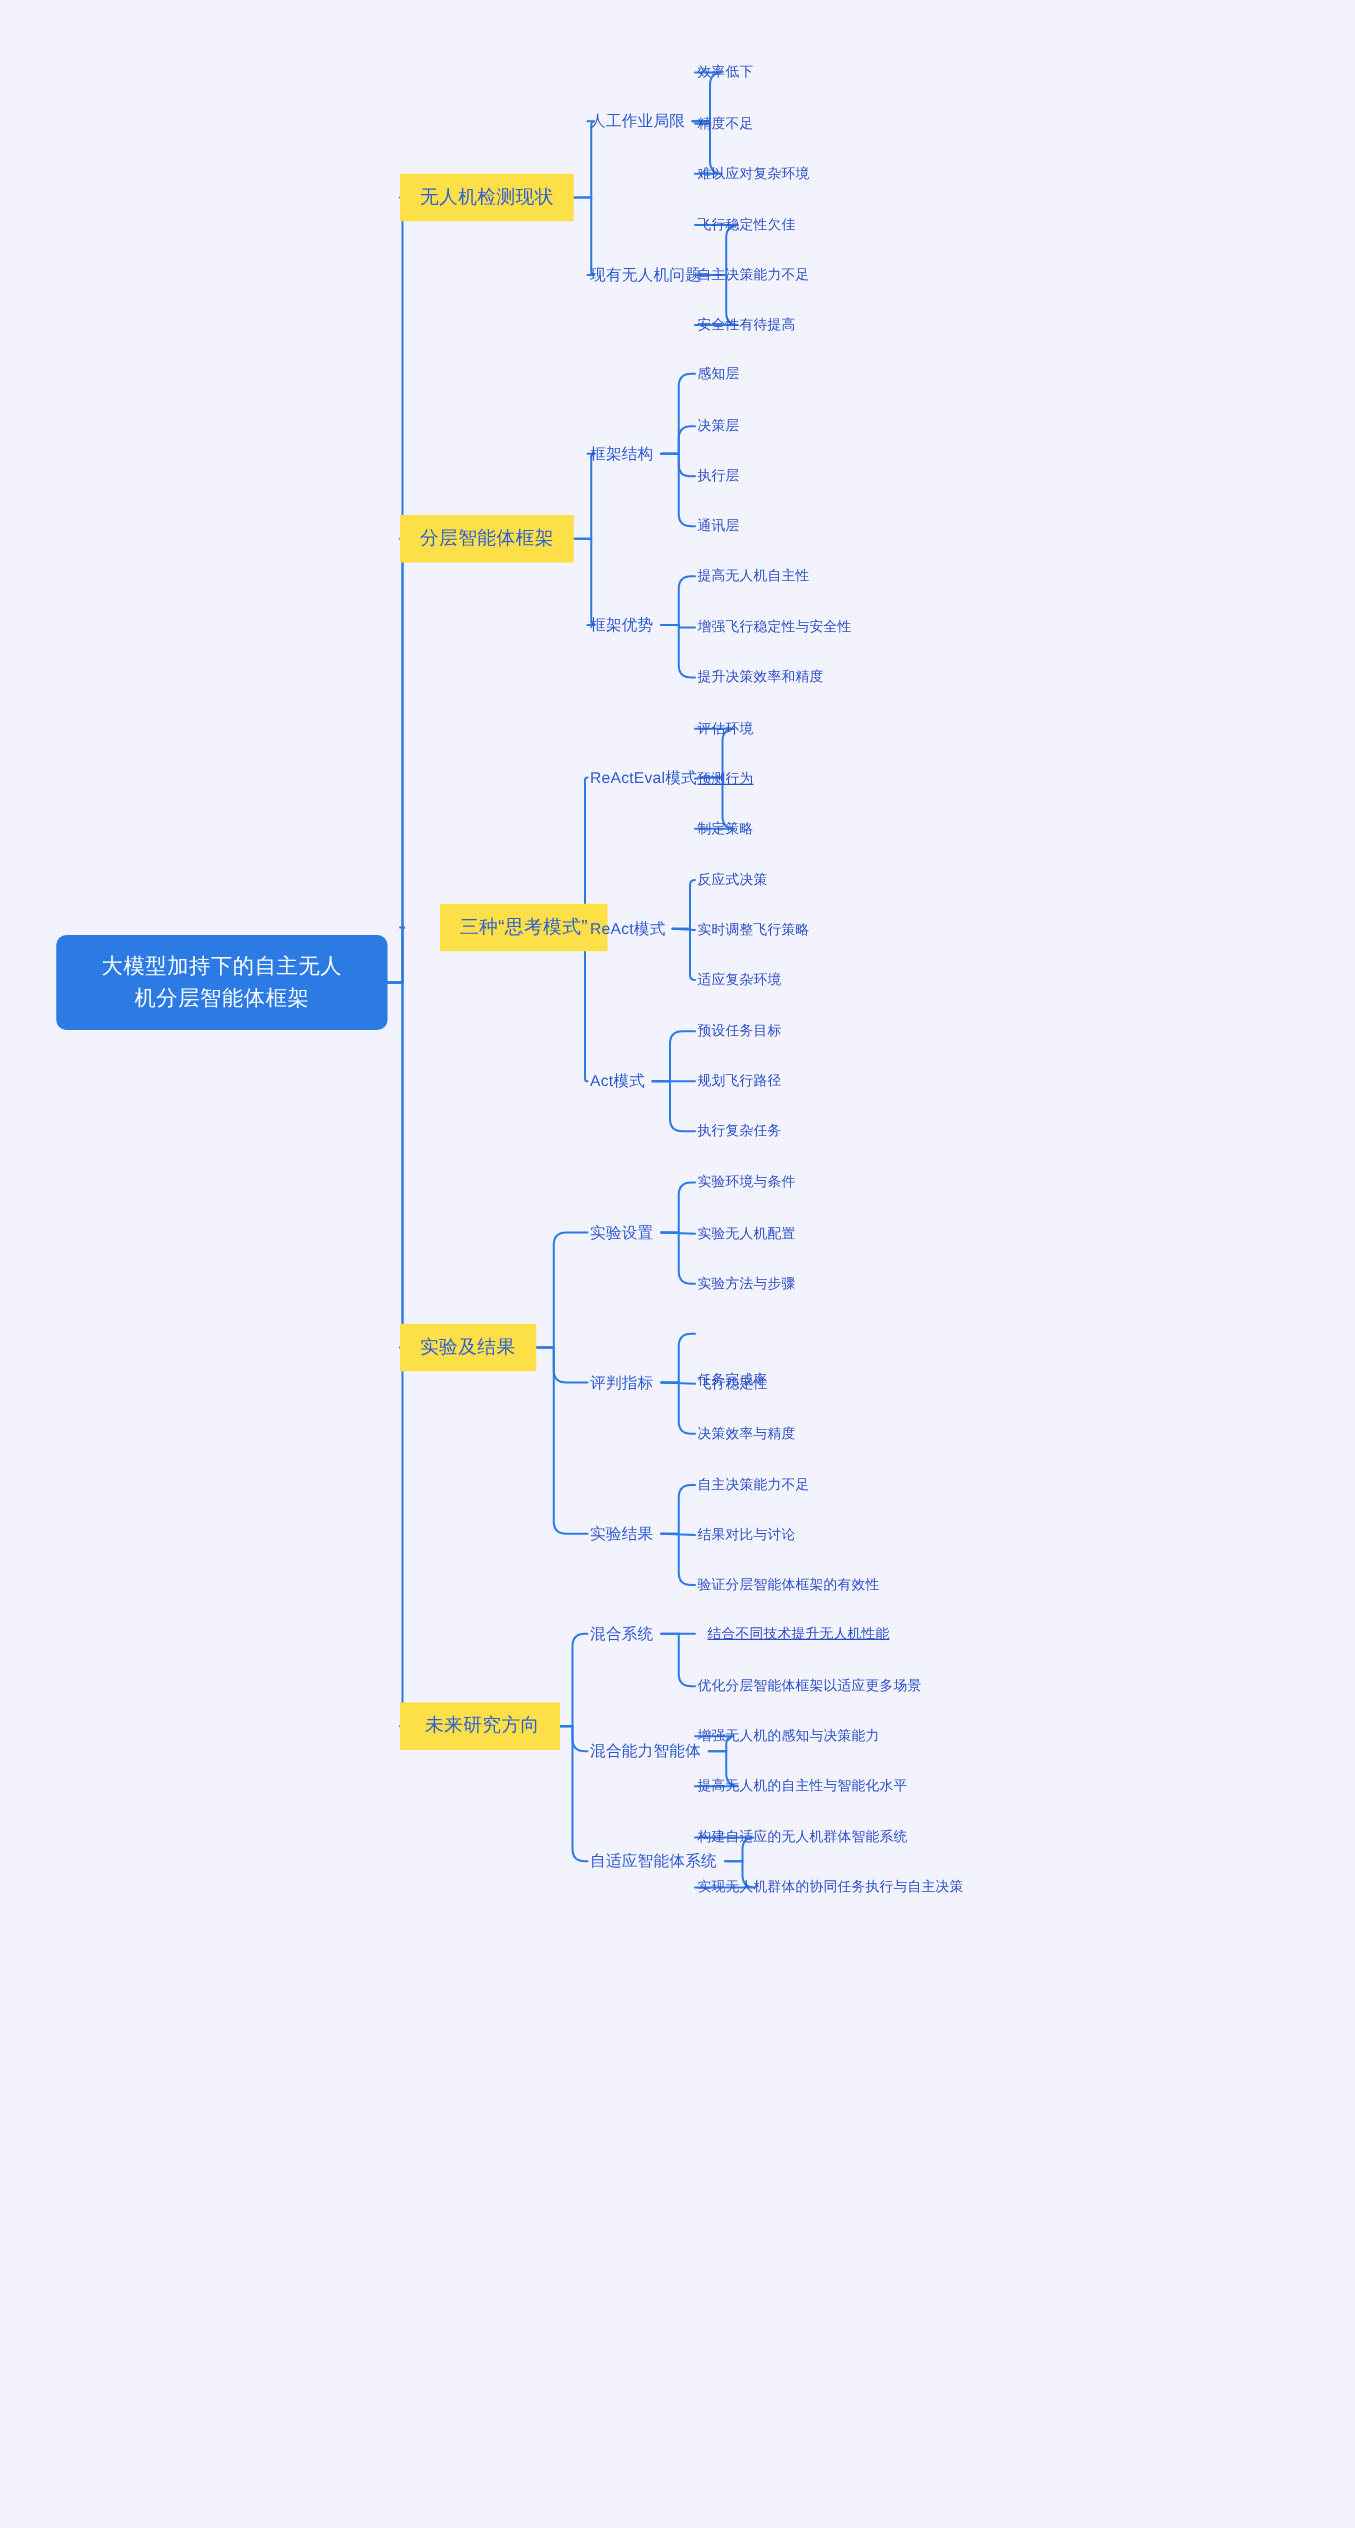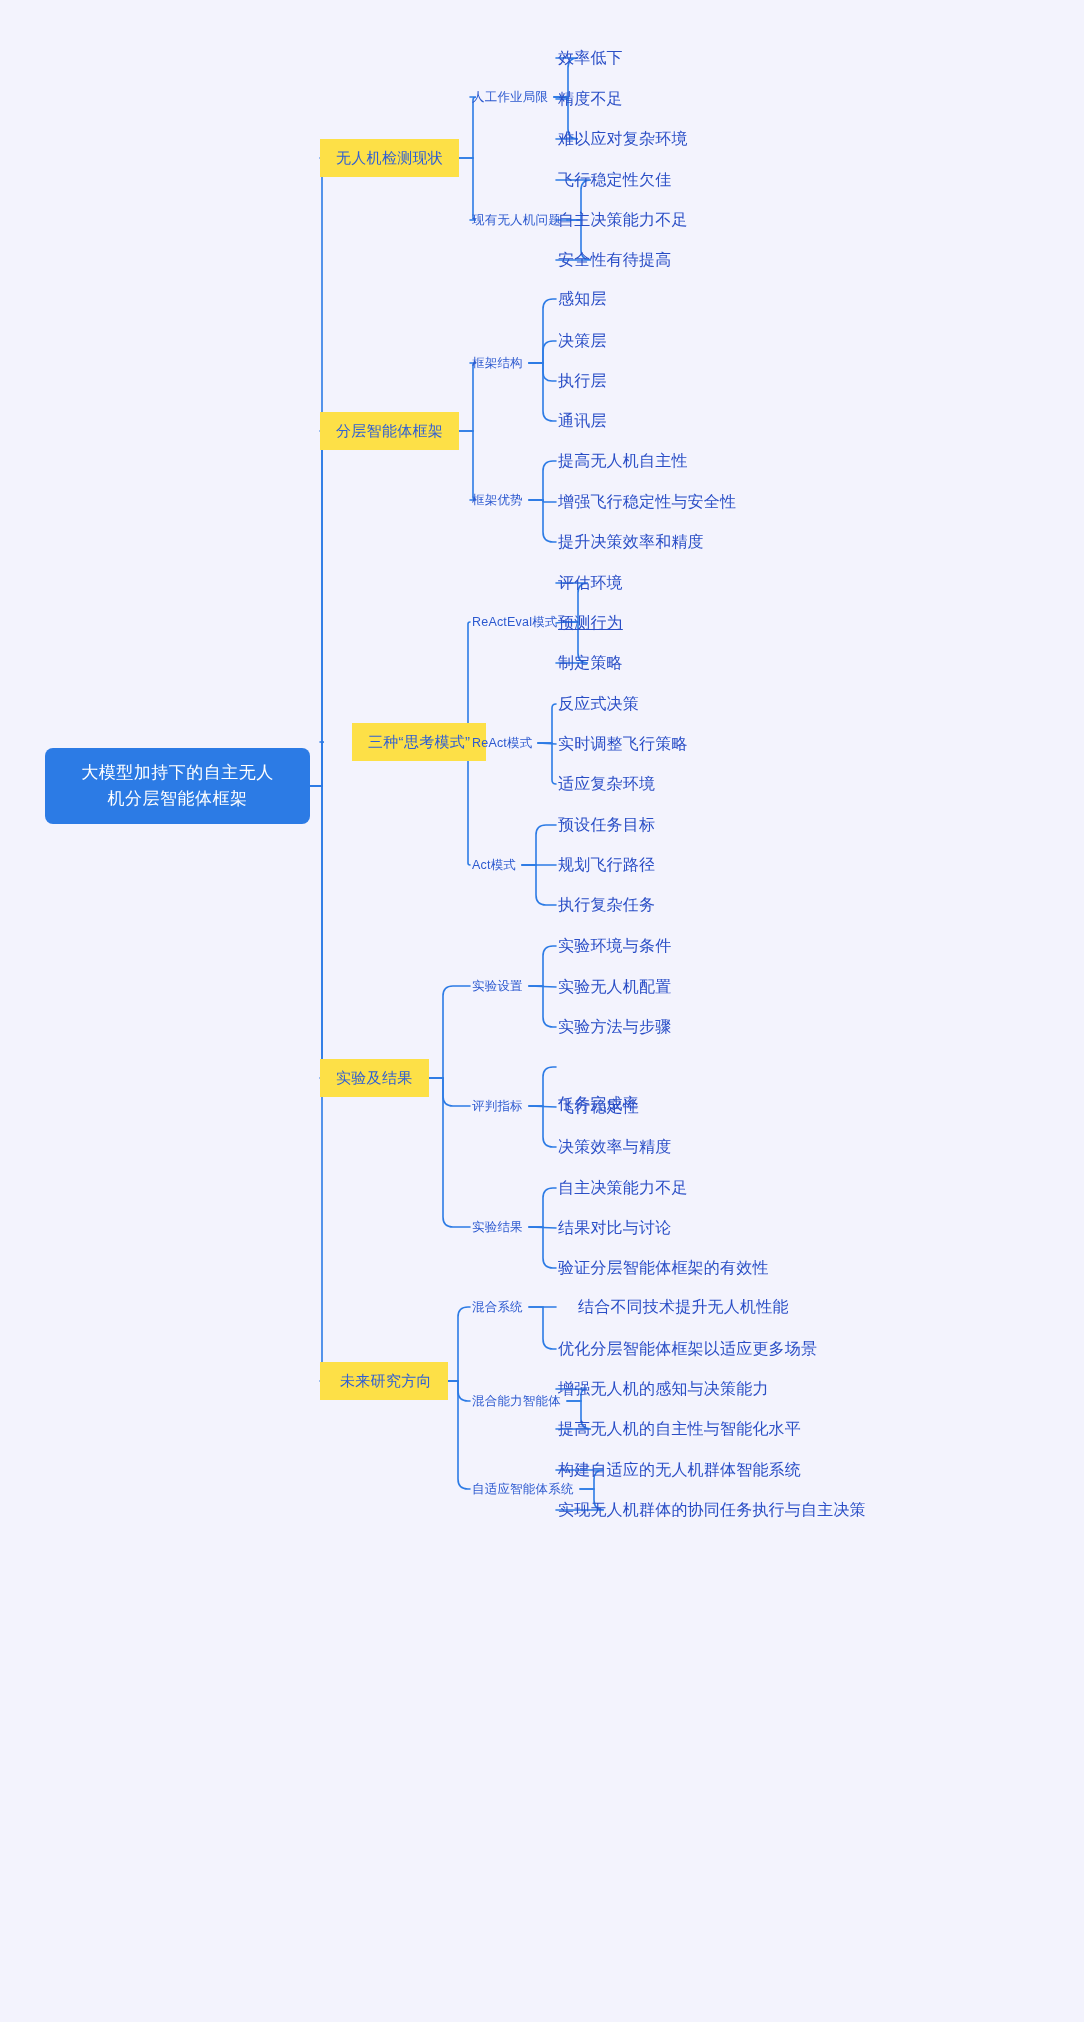--- a/index.html
+++ b/index.html
@@ -41,21 +41,21 @@
   .n-l2{
     color:#2c59cf;
     font-size:12.5px;
     line-height:16px;
     padding:3px 2px;
     letter-spacing:0.2px;
   }
   
   .n-l3{
     color:#2a4ec6;
-    font-size:16px;
+    font-size:11px;
     line-height:16px;
     padding:3px 2px;
     letter-spacing:0.2px;
   }
 </style>
 </head>
 <body>
 
 <div id="canvas">
   <svg id="wires">
@@ -157,21 +157,21 @@
       <div class="node n-l2" style="left: 470px; visibility: visible; top: 1095px;">评判指标</div>
       <div class="node n-l3" style="left: 556px; visibility: visible; top: 1093px;">任务完成率</div>
       <div class="node n-l3" style="left: 556px; visibility: visible; top: 1096px;">飞行稳定性</div>
       <div class="node n-l3" style="left: 556px; visibility: visible; top: 1136px;">决策效率与精度</div>
       <div class="node n-l2" style="left: 470px; visibility: visible; top: 1216px;">实验结果</div>
       <div class="node n-l3" style="left: 556px; visibility: visible; top: 1177px;">自主决策能力不足</div>
       <div class="node n-l3" style="left: 556px; visibility: visible; top: 1217px;">结果对比与讨论</div>
       <div class="node n-l3" style="left: 556px; visibility: visible; top: 1257px;">验证分层智能体框架的有效性</div>
       <div class="node n-l1" style="left: 320px; visibility: visible; top: 1362px; padding-left: 20px;">未来研究方向</div>
       <div class="node n-l2" style="left: 470px; visibility: visible; top: 1296px;">混合系统</div>
-      <div class="node n-l3" style="left: 576px; visibility: visible; top: 1296px;">结合不同技术提升无人机性能</div>
+      <div class="node n-l3" style="left: 564px; visibility: visible; top: 1296px; text-decoration: underline;">结合不同技术提升无人机性能</div>
       <div class="node n-l3" style="left: 556px; visibility: visible; top: 1338px;">优化分层智能体框架以适应更多场景</div>
       <div class="node n-l2" style="left: 470px; visibility: visible; top: 1390px;">混合能力智能体</div>
       <div class="node n-l3" style="left: 556px; visibility: visible; top: 1378px;">增强无人机的感知与决策能力</div>
       <div class="node n-l3" style="left: 556px; visibility: visible; top: 1418px;">提高无人机的自主性与智能化水平</div>
       <div class="node n-l2" style="left: 470px; visibility: visible; top: 1478px;">自适应智能体系统</div>
       <div class="node n-l3" style="left: 556px; visibility: visible; top: 1459px;">构建自适应的无人机群体智能系统</div>
       <div class="node n-l3" style="left: 556px; visibility: visible; top: 1499px;">实现无人机群体的协同任务执行与自主决策</div>
     </div>
 </div>
 

